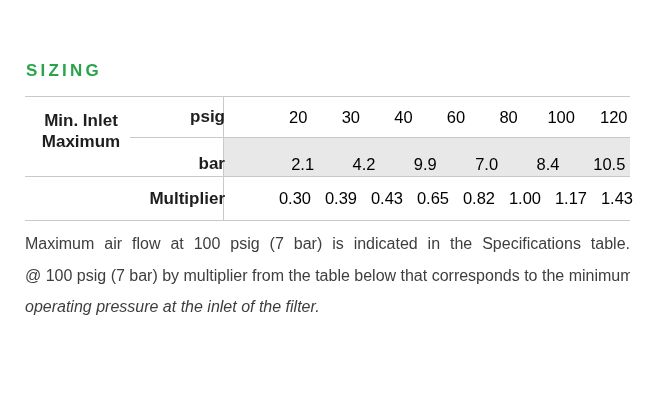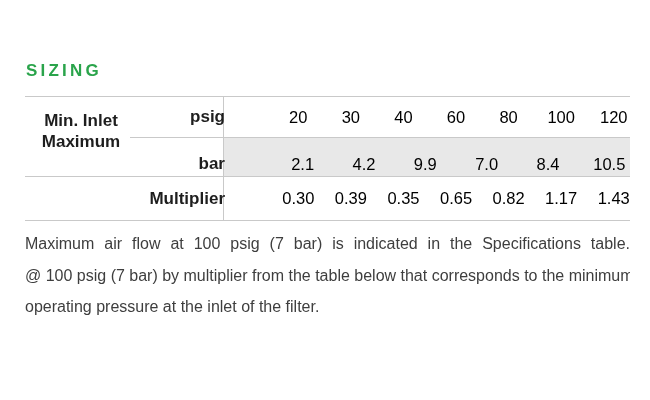--- a/index.html
+++ b/index.html
@@ -95,20 +95,21 @@
     height: 31.5px;
     line-height: 31.5px;
     white-space: nowrap;
     overflow: hidden;
     text-align: justify;
     text-align-last: justify;
   }
   .desc-line.last {
     text-align: left;
     text-align-last: left;
+    font-style: italic;
   }
 </style>
 </head>
 <body>
 
 <div class="page">
 
   <div class="title">SIZING</div>
 
   <div class="hline line-top"></div>
@@ -143,23 +144,24 @@
       <div class="cell">8.4</div>
       <div class="cell">10.5</div>
     </div>
   </div>
 
   <div class="trow row-mult">
     <div class="row-label">Multiplier</div>
     <div class="cells">
       <div class="cell">0.30</div>
       <div class="cell">0.39</div>
-      <div class="cell">0.35</div>
+      <div class="cell">0.43</div>
       <div class="cell">0.65</div>
       <div class="cell">0.82</div>
+      <div class="cell">1.00</div>
       <div class="cell">1.17</div>
       <div class="cell">1.43</div>
     </div>
   </div>
 
   <div class="desc">
     <div class="desc-line">Maximum air flow at 100 psig (7 bar) is indicated in the Specifications table.</div>
     <div class="desc-line">@ 100 psig (7 bar) by multiplier from the table below that corresponds to the minimum</div>
     <div class="desc-line last">operating pressure at the inlet of the filter.</div>
   </div>

